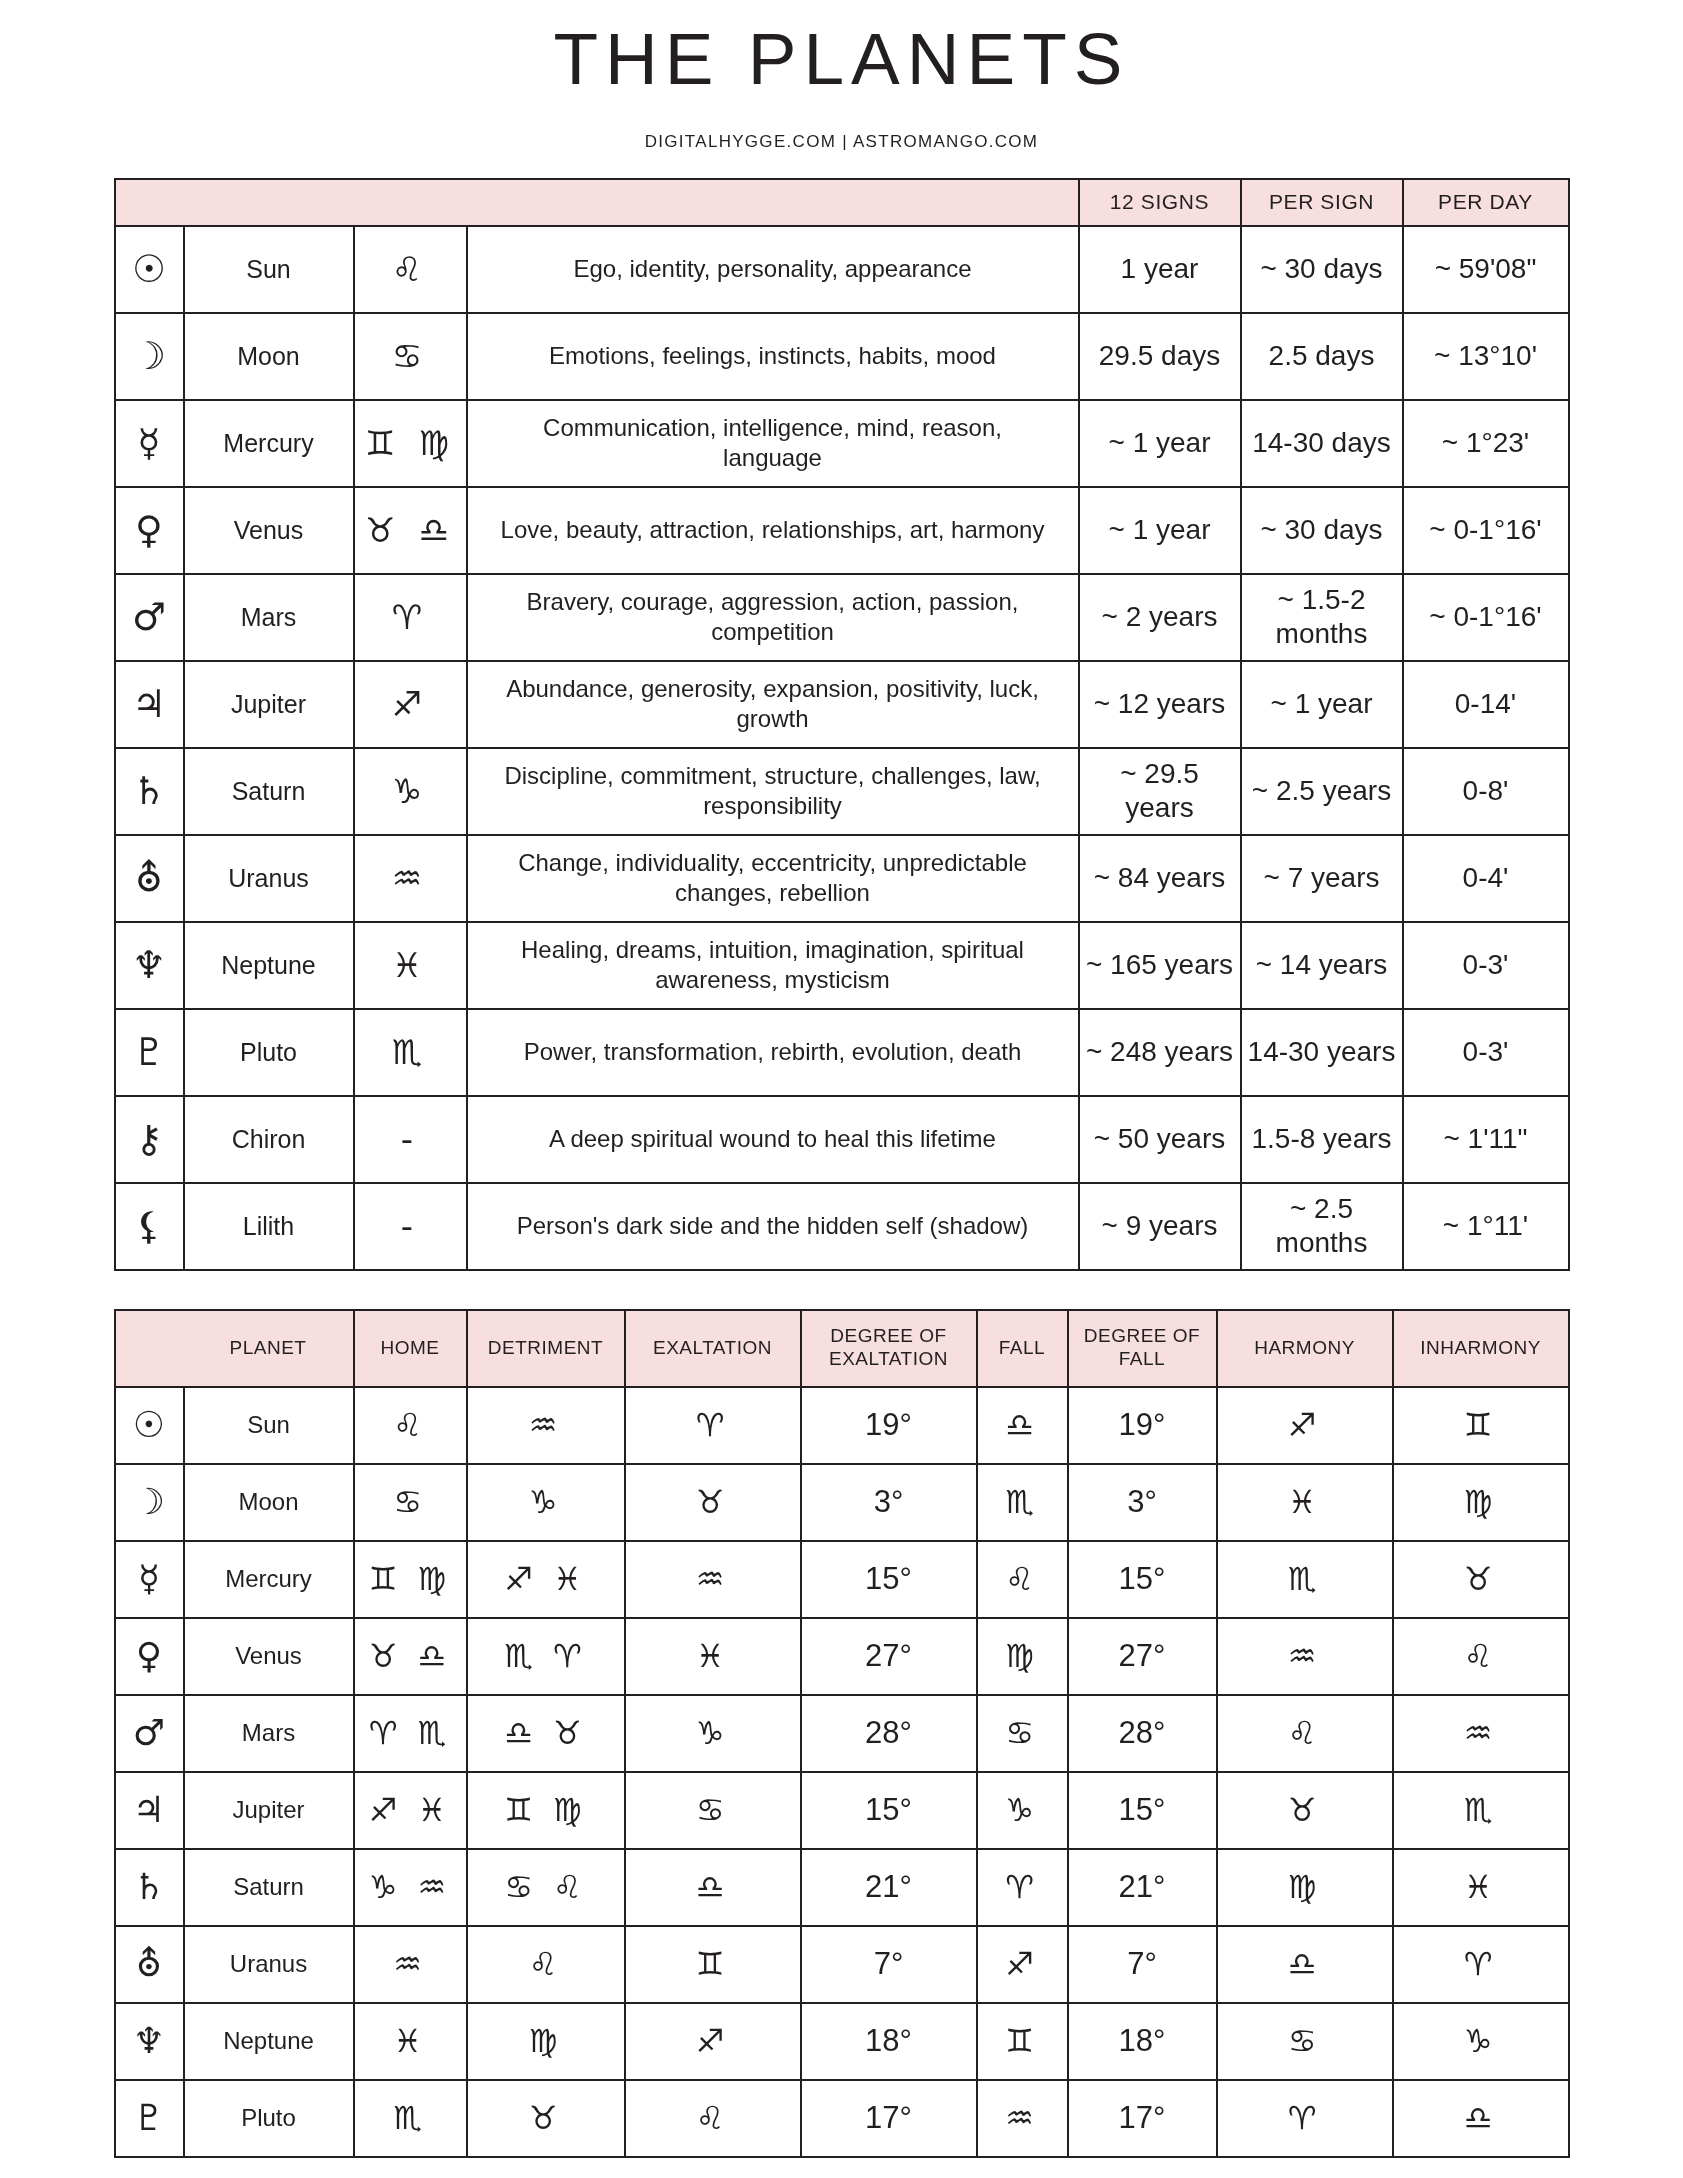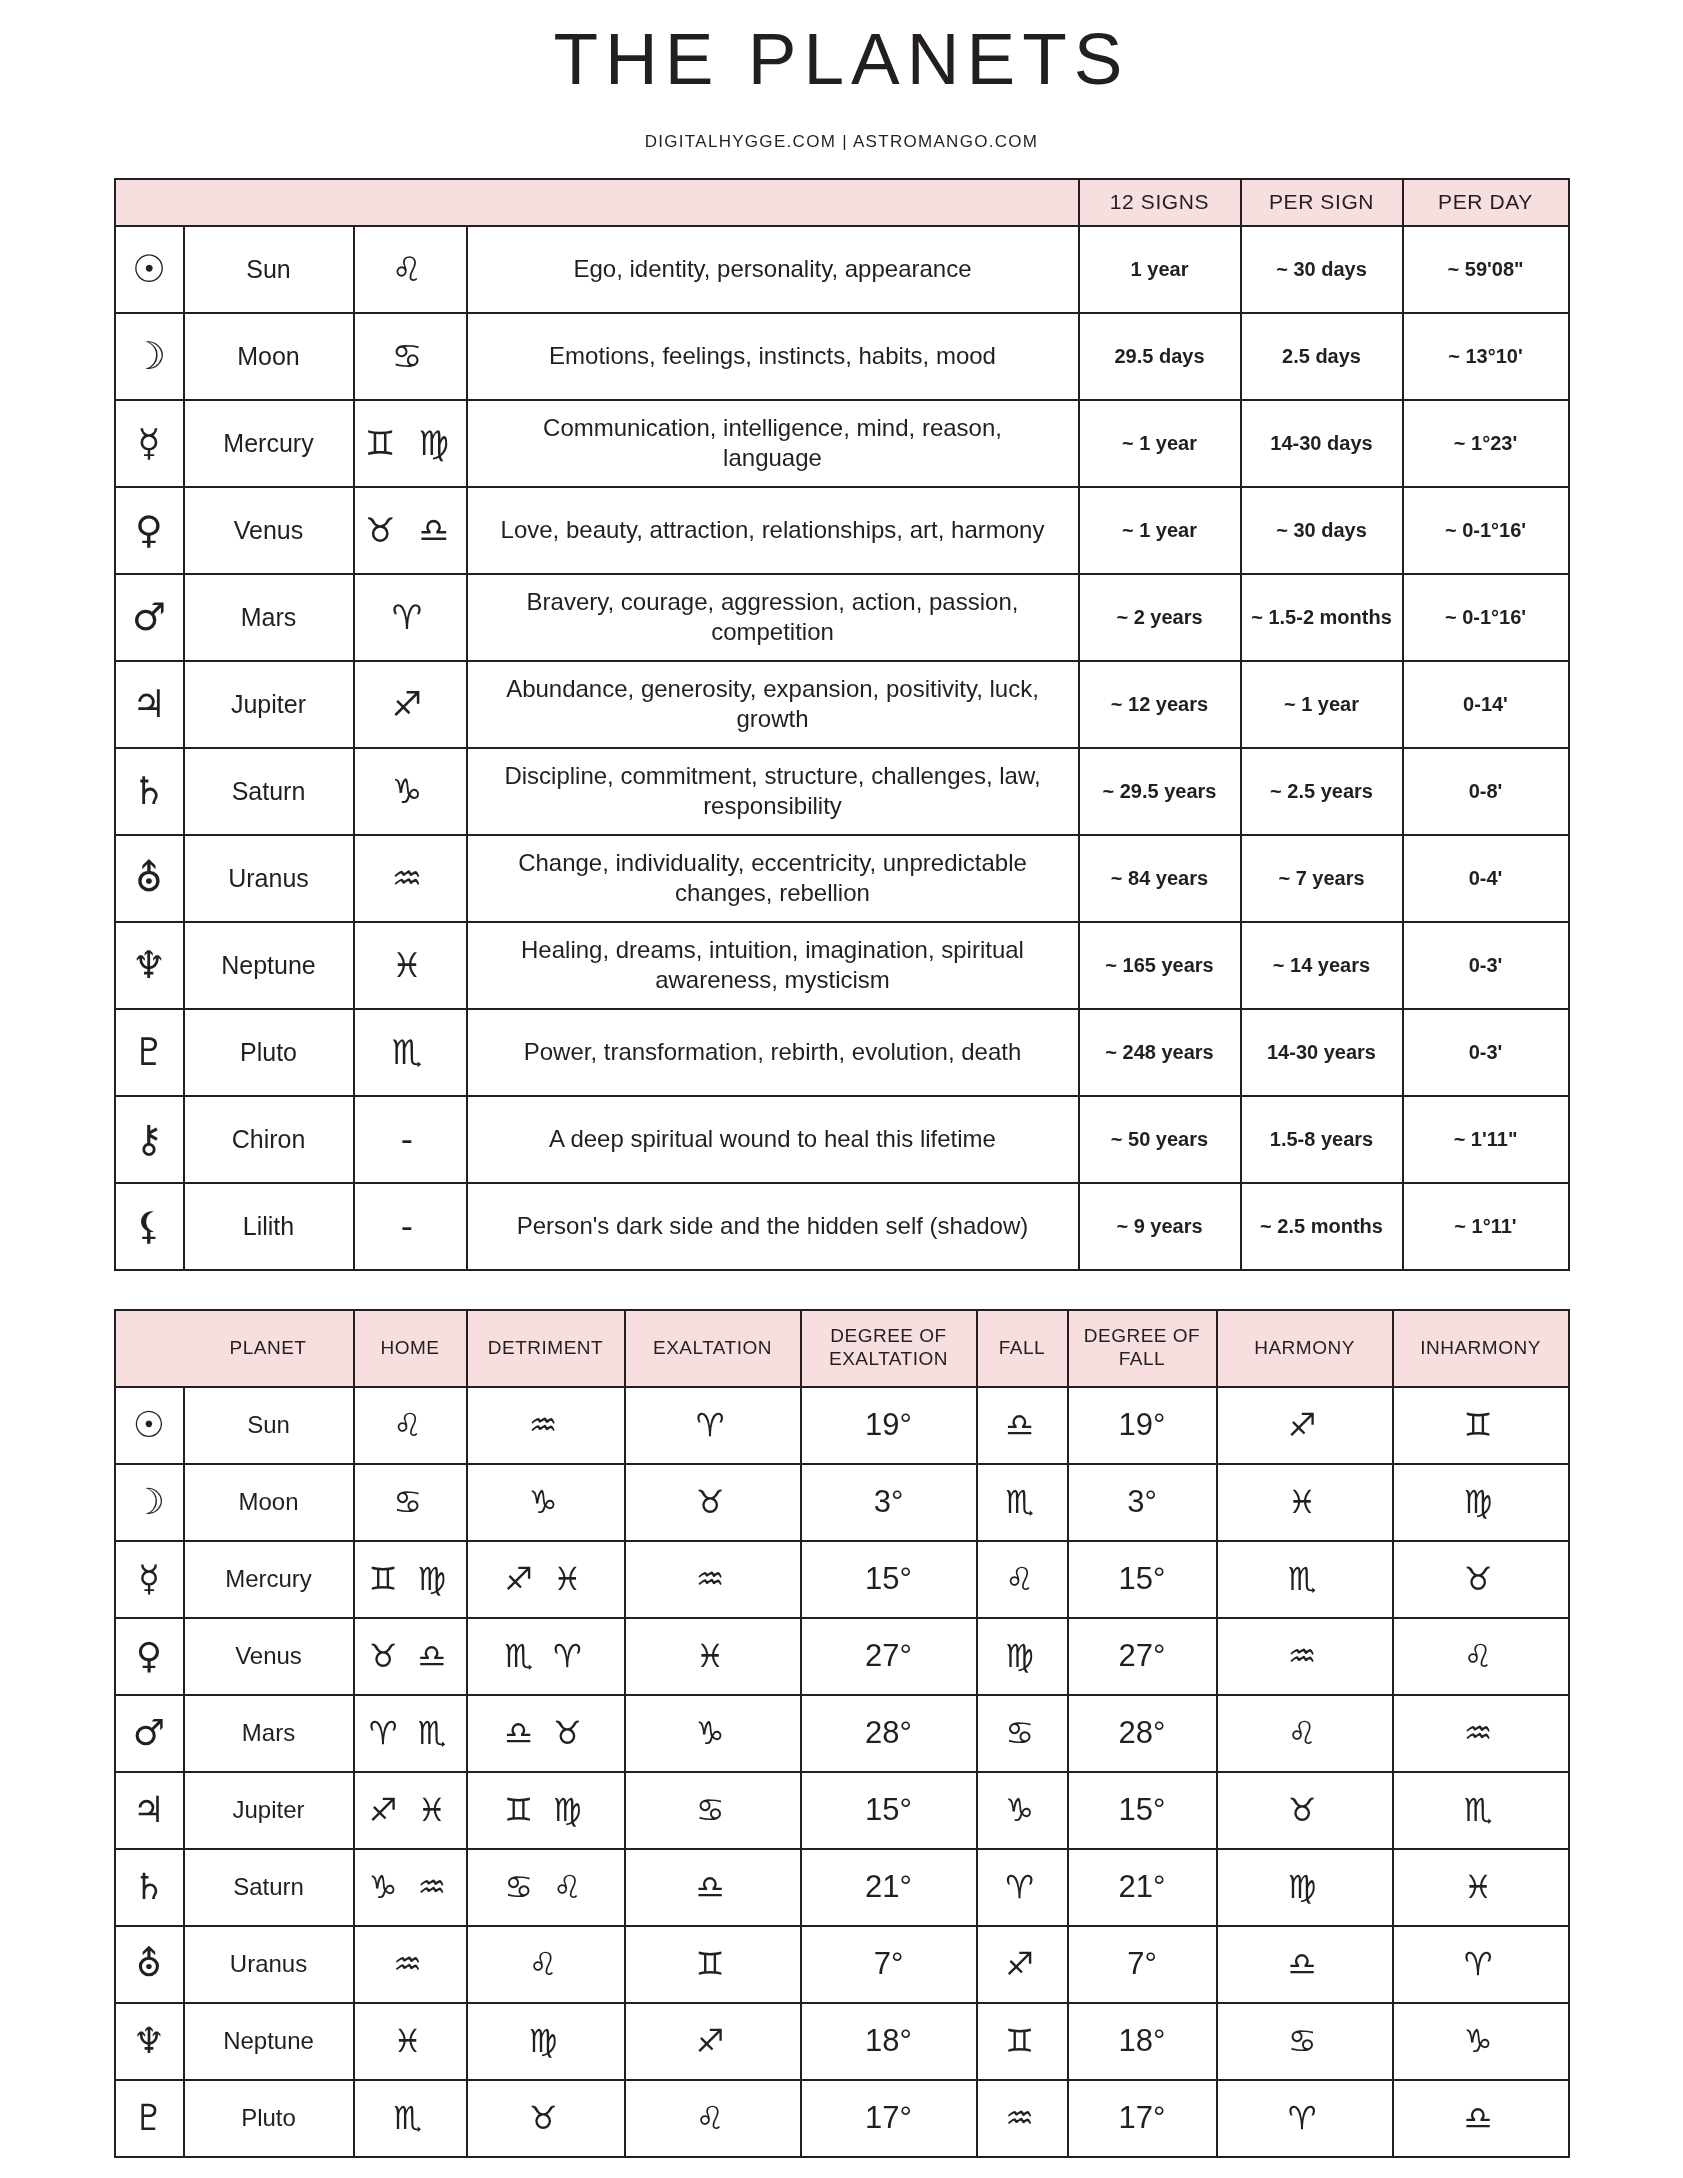--- a/index.html
+++ b/index.html
@@ -95,24 +95,23 @@
     line-height: 1;
     font-family: "DejaVu Sans", sans-serif;
     letter-spacing: 6px;
   }
   #table-planets td.desc {
     font-size: 24px;
     padding: 4px 26px;
     line-height: 1.26;
   }
   #table-planets td.num {
-    font-size: 20px;
+    font-size: 28px;
     padding: 2px 6px;
     line-height: 1.24;
-    font-weight: bold;
   }
   #table-planets td.name { font-size: 25px; }
 
   
   .t2-wrap { margin-top: 38px; }
   #table-dignities { width: 1455px; }
   #table-dignities th {
     font-size: 19px;
     letter-spacing: 0.5px;
     height: 71px;

